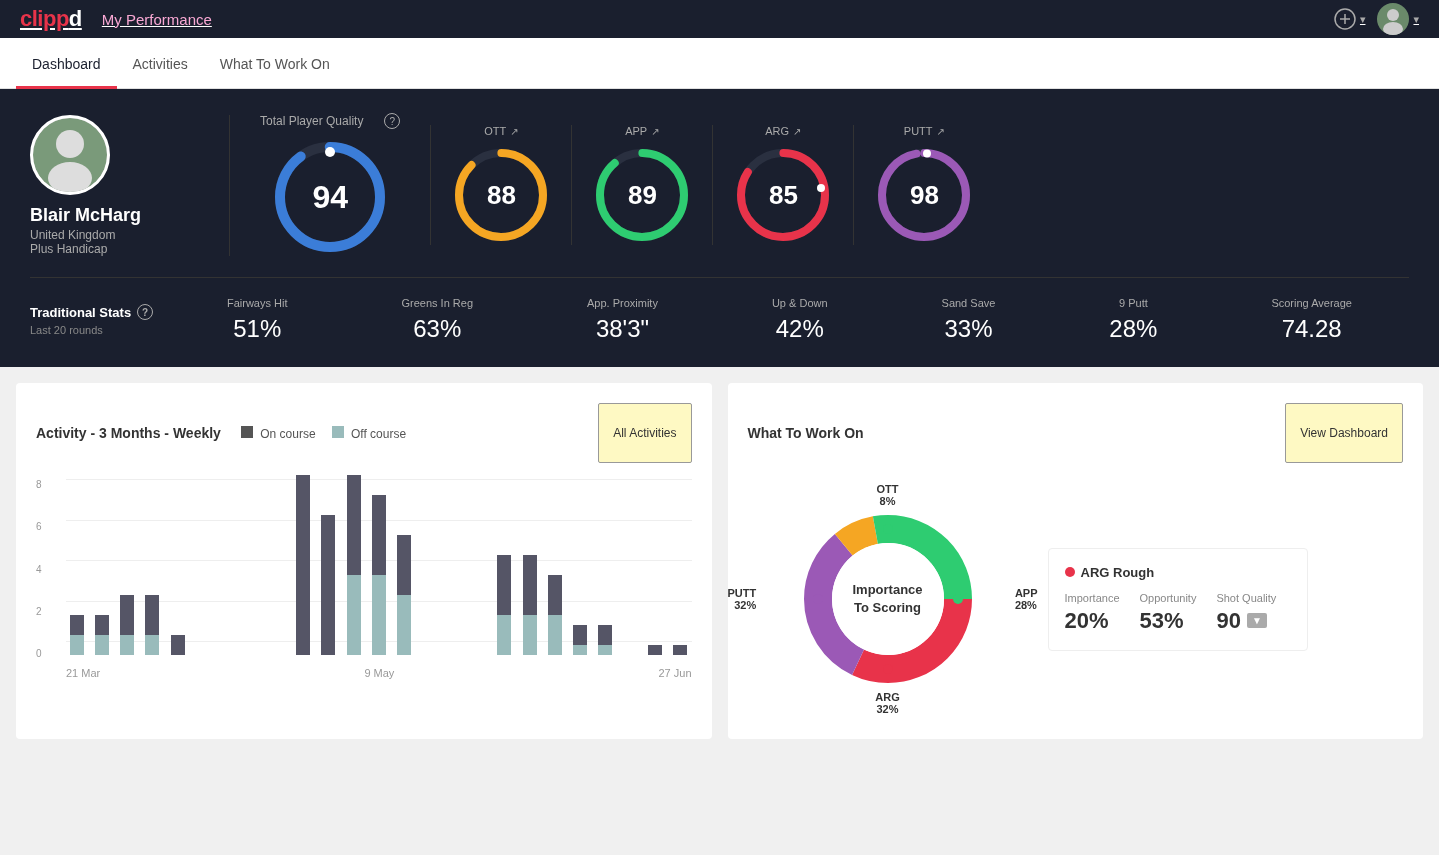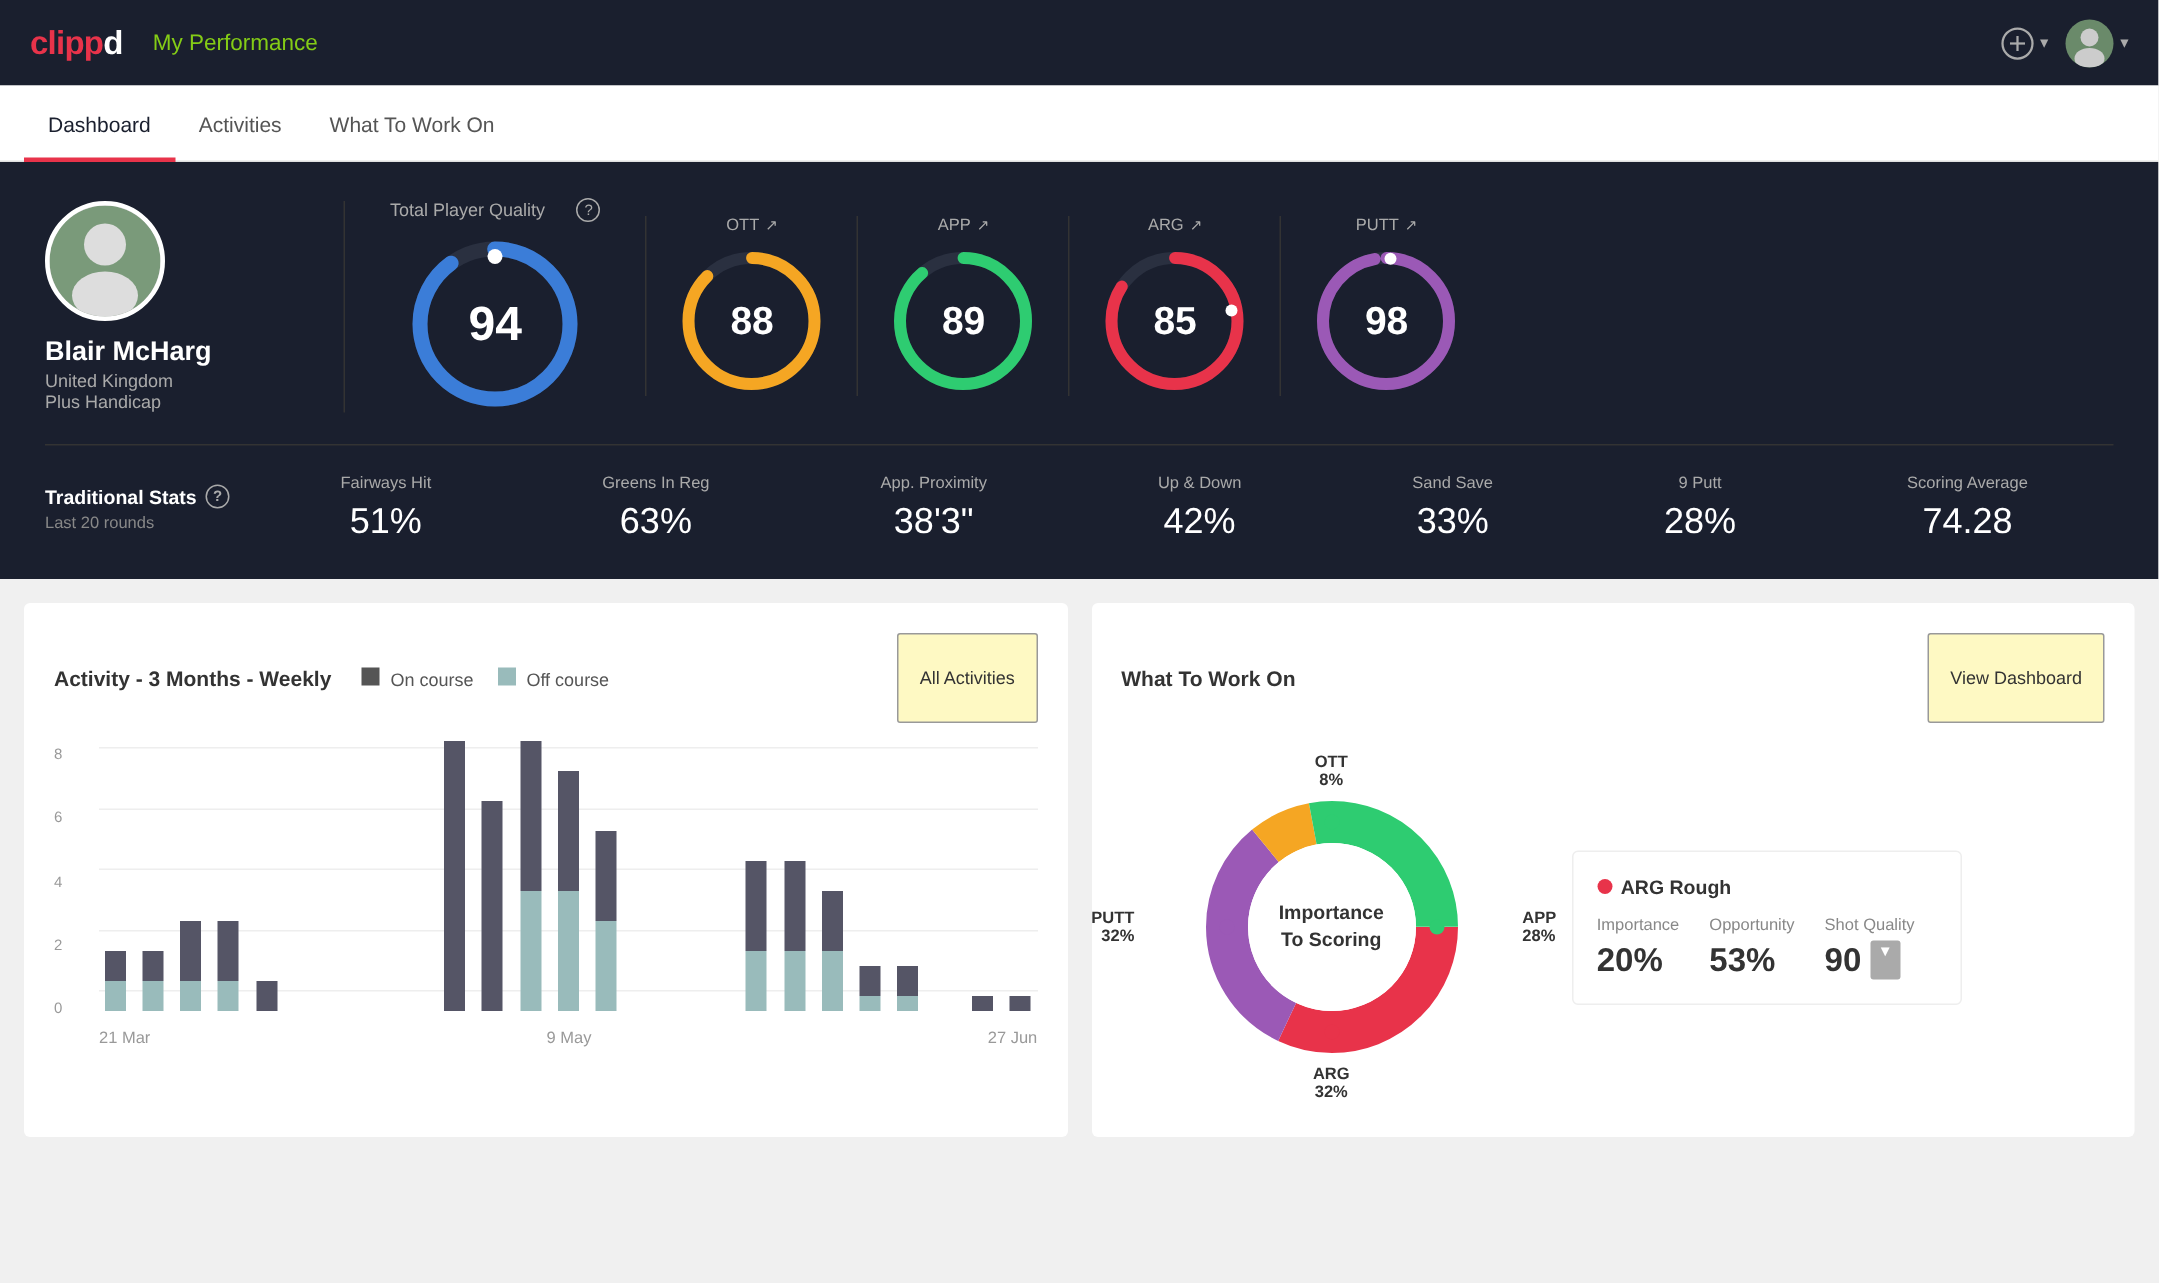--- a/index.html
+++ b/index.html
@@ -4,26 +4,27 @@
   <style>
     * { box-sizing: border-box; margin: 0; padding: 0; }
     body { font-family: -apple-system, BlinkMacSystemFont, 'Segoe UI', sans-serif; background: #f0f0f0; color: #fff; }
 
     
     .header {
       background: #1a1f2e;
       display: flex;
       align-items: center;
       padding: 0 20px;
-      height: 57px;
+      height: 38px;
       justify-content: space-between;
+      text-decoration: underline;
     }
     .logo { color: #e8334a; font-size: 22px; font-weight: 700; letter-spacing: -0.5px; }
     .logo span { color: #fff; }
-    .header-title { color: #84cc16; font-size: 15px; margin-left: 20px; }
+    .header-title { color: #f9a8d4; font-size: 15px; margin-left: 20px; }
     .header-left { display: flex; align-items: center; }
     .header-right { display: flex; align-items: center; gap: 12px; }
     .header-icon { color: #aaa; font-size: 20px; cursor: pointer; display: flex; align-items: center; gap: 4px; }
     .avatar-circle { width: 32px; height: 32px; border-radius: 50%; background: #888; display: inline-block; overflow: hidden; }
 
     
     .tabs {
       background: #fff;
       display: flex;
       border-bottom: 1px solid #e0e0e0;
@@ -586,21 +587,21 @@
           <div class="insight-metric">
             <label>Importance</label>
             <div class="insight-metric-val">20%</div>
           </div>
           <div class="insight-metric">
             <label>Opportunity</label>
             <div class="insight-metric-val">53%</div>
           </div>
           <div class="insight-metric">
             <label>Shot Quality</label>
-            <div style="display:flex;gap:6px;">
+            <div style="display:flex;align-items:center;gap:6px;">
               <div class="insight-metric-val">90</div>
               <div style="background:#aaa;color:#fff;font-size:10px;padding:2px 5px;border-radius:2px;">▼</div>
             </div>
           </div>
         </div>
       </div>
     </div>
   </div>
 </div>
 

